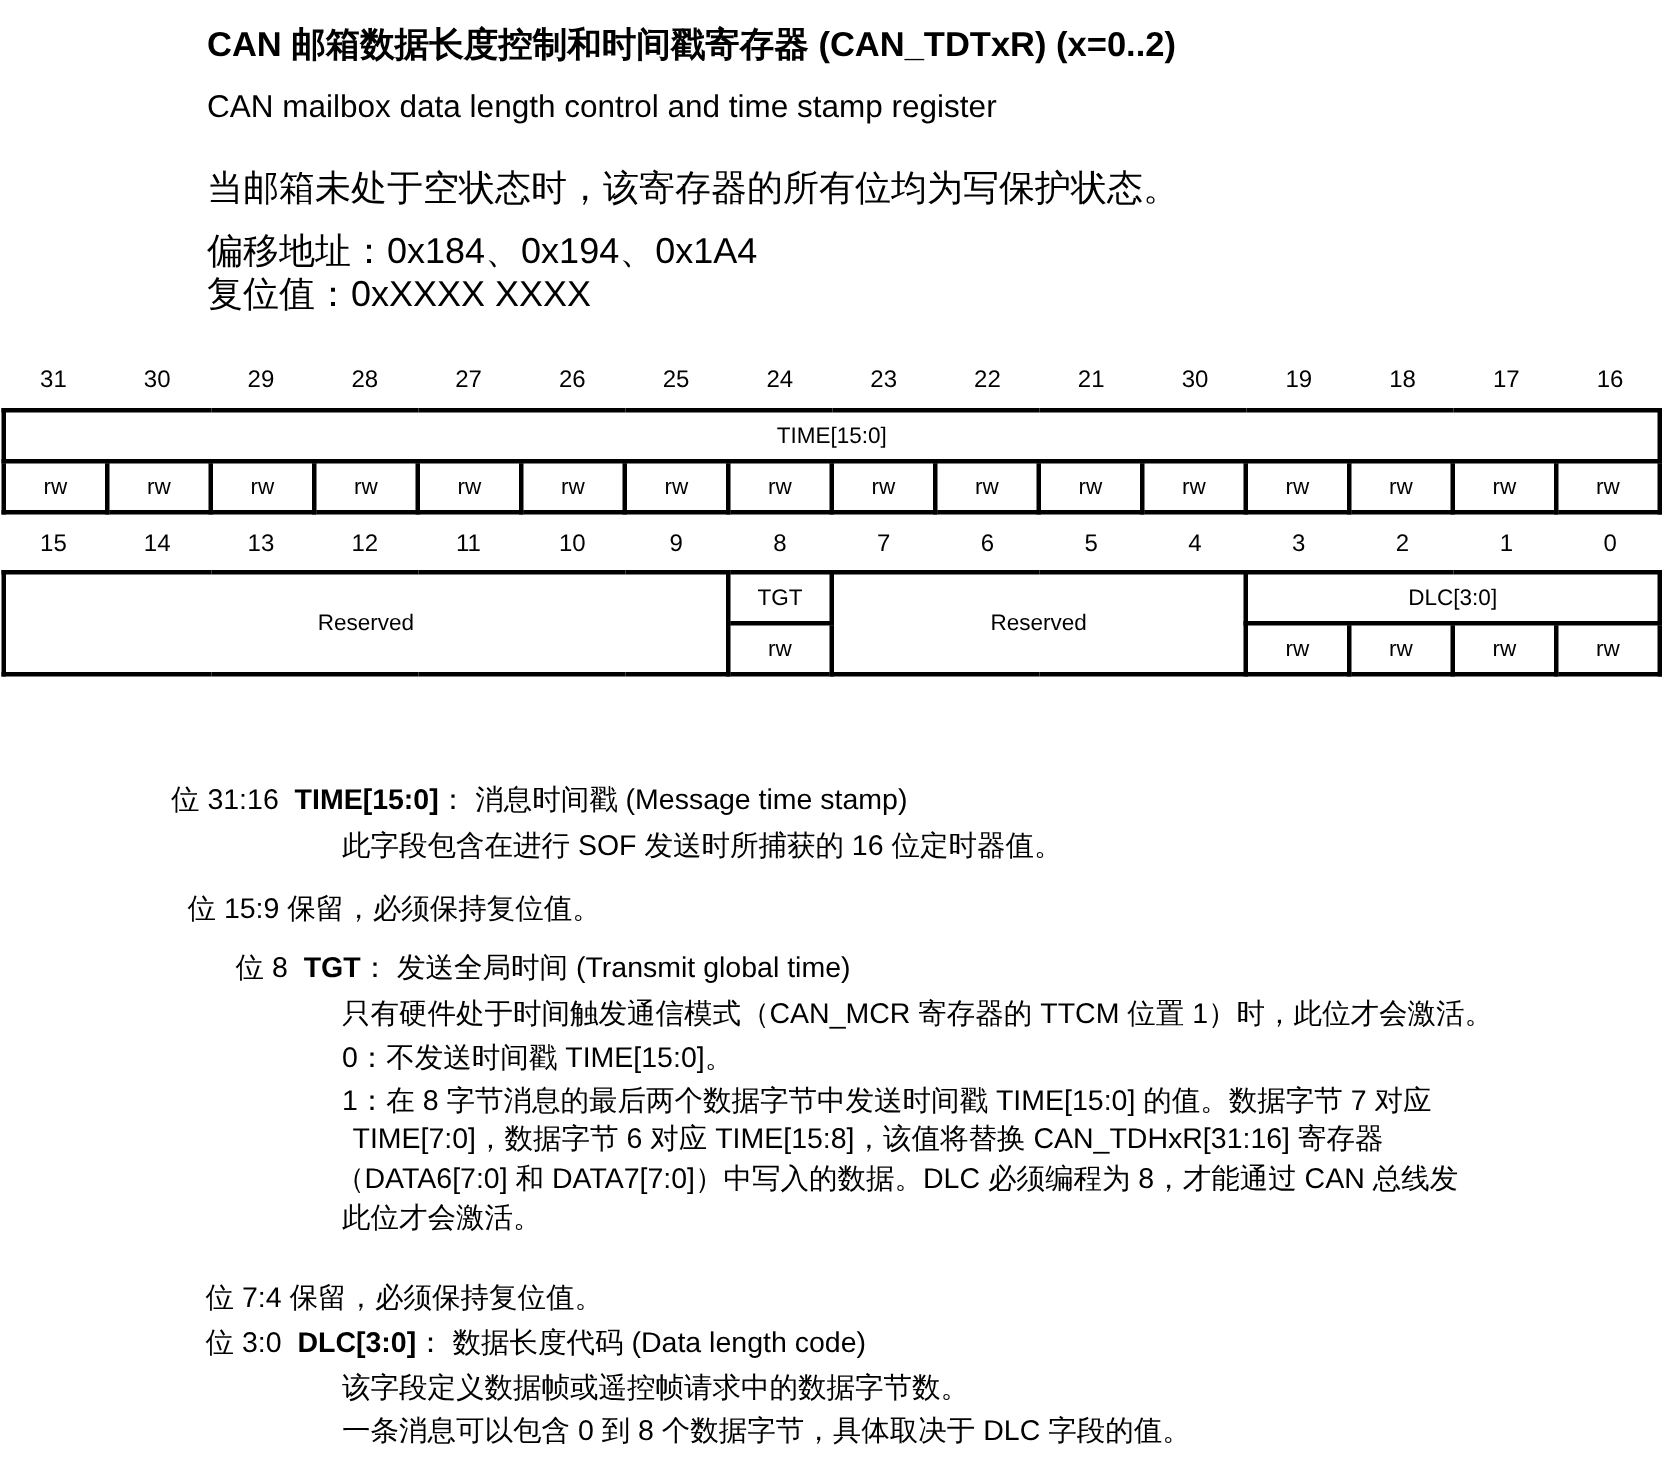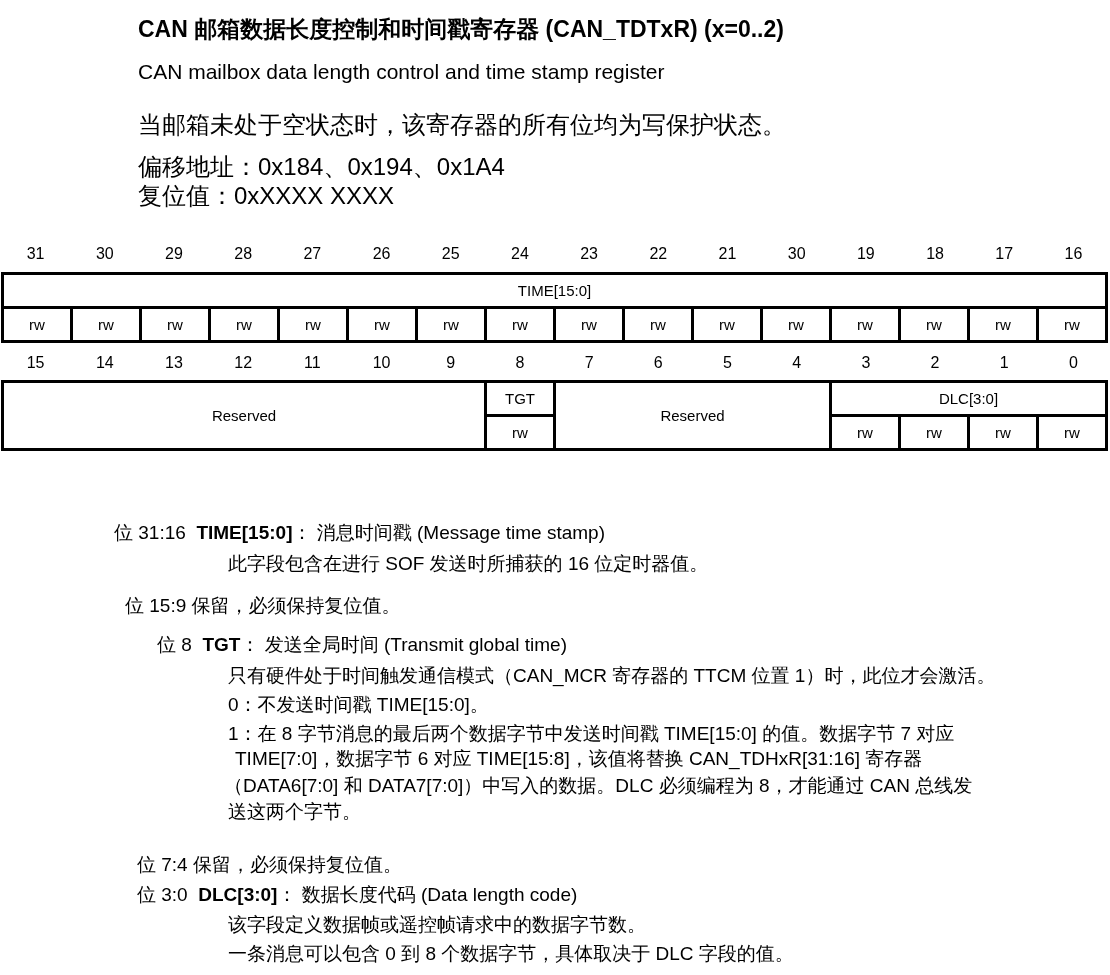--- a/index.html
+++ b/index.html
@@ -142,21 +142,21 @@
   <div class="abs desc" style="left:157px; top:632px;">
     <span>位 8</span>&nbsp;
     <b>TGT</b><span>：</span>
     <span>发送全局时间 (Transmit global time)</span>
   </div>
   <div class="abs desc" style="left:228px; top:663px;">只有硬件处于时间触发通信模式（CAN_MCR 寄存器的 TTCM 位置 1）时，此位才会激活。</div>
   <div class="abs desc" style="left:228px; top:692px;">0：不发送时间戳 TIME[15:0]。</div>
   <div class="abs desc" style="left:228px; top:721px;">1：在 8 字节消息的最后两个数据字节中发送时间戳 TIME[15:0] 的值。数据字节 7 对应</div>
   <div class="abs desc" style="left:235px; top:746px;">TIME[7:0]，数据字节 6 对应 TIME[15:8]，该值将替换 CAN_TDHxR[31:16] 寄存器</div>
   <div class="abs desc" style="left:224px; top:773px;">（DATA6[7:0] 和 DATA7[7:0]）中写入的数据。DLC 必须编程为 8，才能通过 CAN 总线发</div>
-  <div class="abs desc" style="left:228px; top:799px;">送这两个字节。</div>
+  <div class="abs desc" style="left:228px; top:799px;">此位才会激活。</div>
 
   <div class="abs desc" style="left:137px; top:842px;margin-top:10px;">
     <span>位 7:4</span>&nbsp;<span>保留，必须保持复位值。</span>
   </div>
 
   <div class="abs desc" style="left:137px; top:882px;">
     <span>位 3:0</span>&nbsp;
     <b>DLC[3:0]</b><span>：</span>
     <span>数据长度代码 (Data length code)</span>
   </div>

